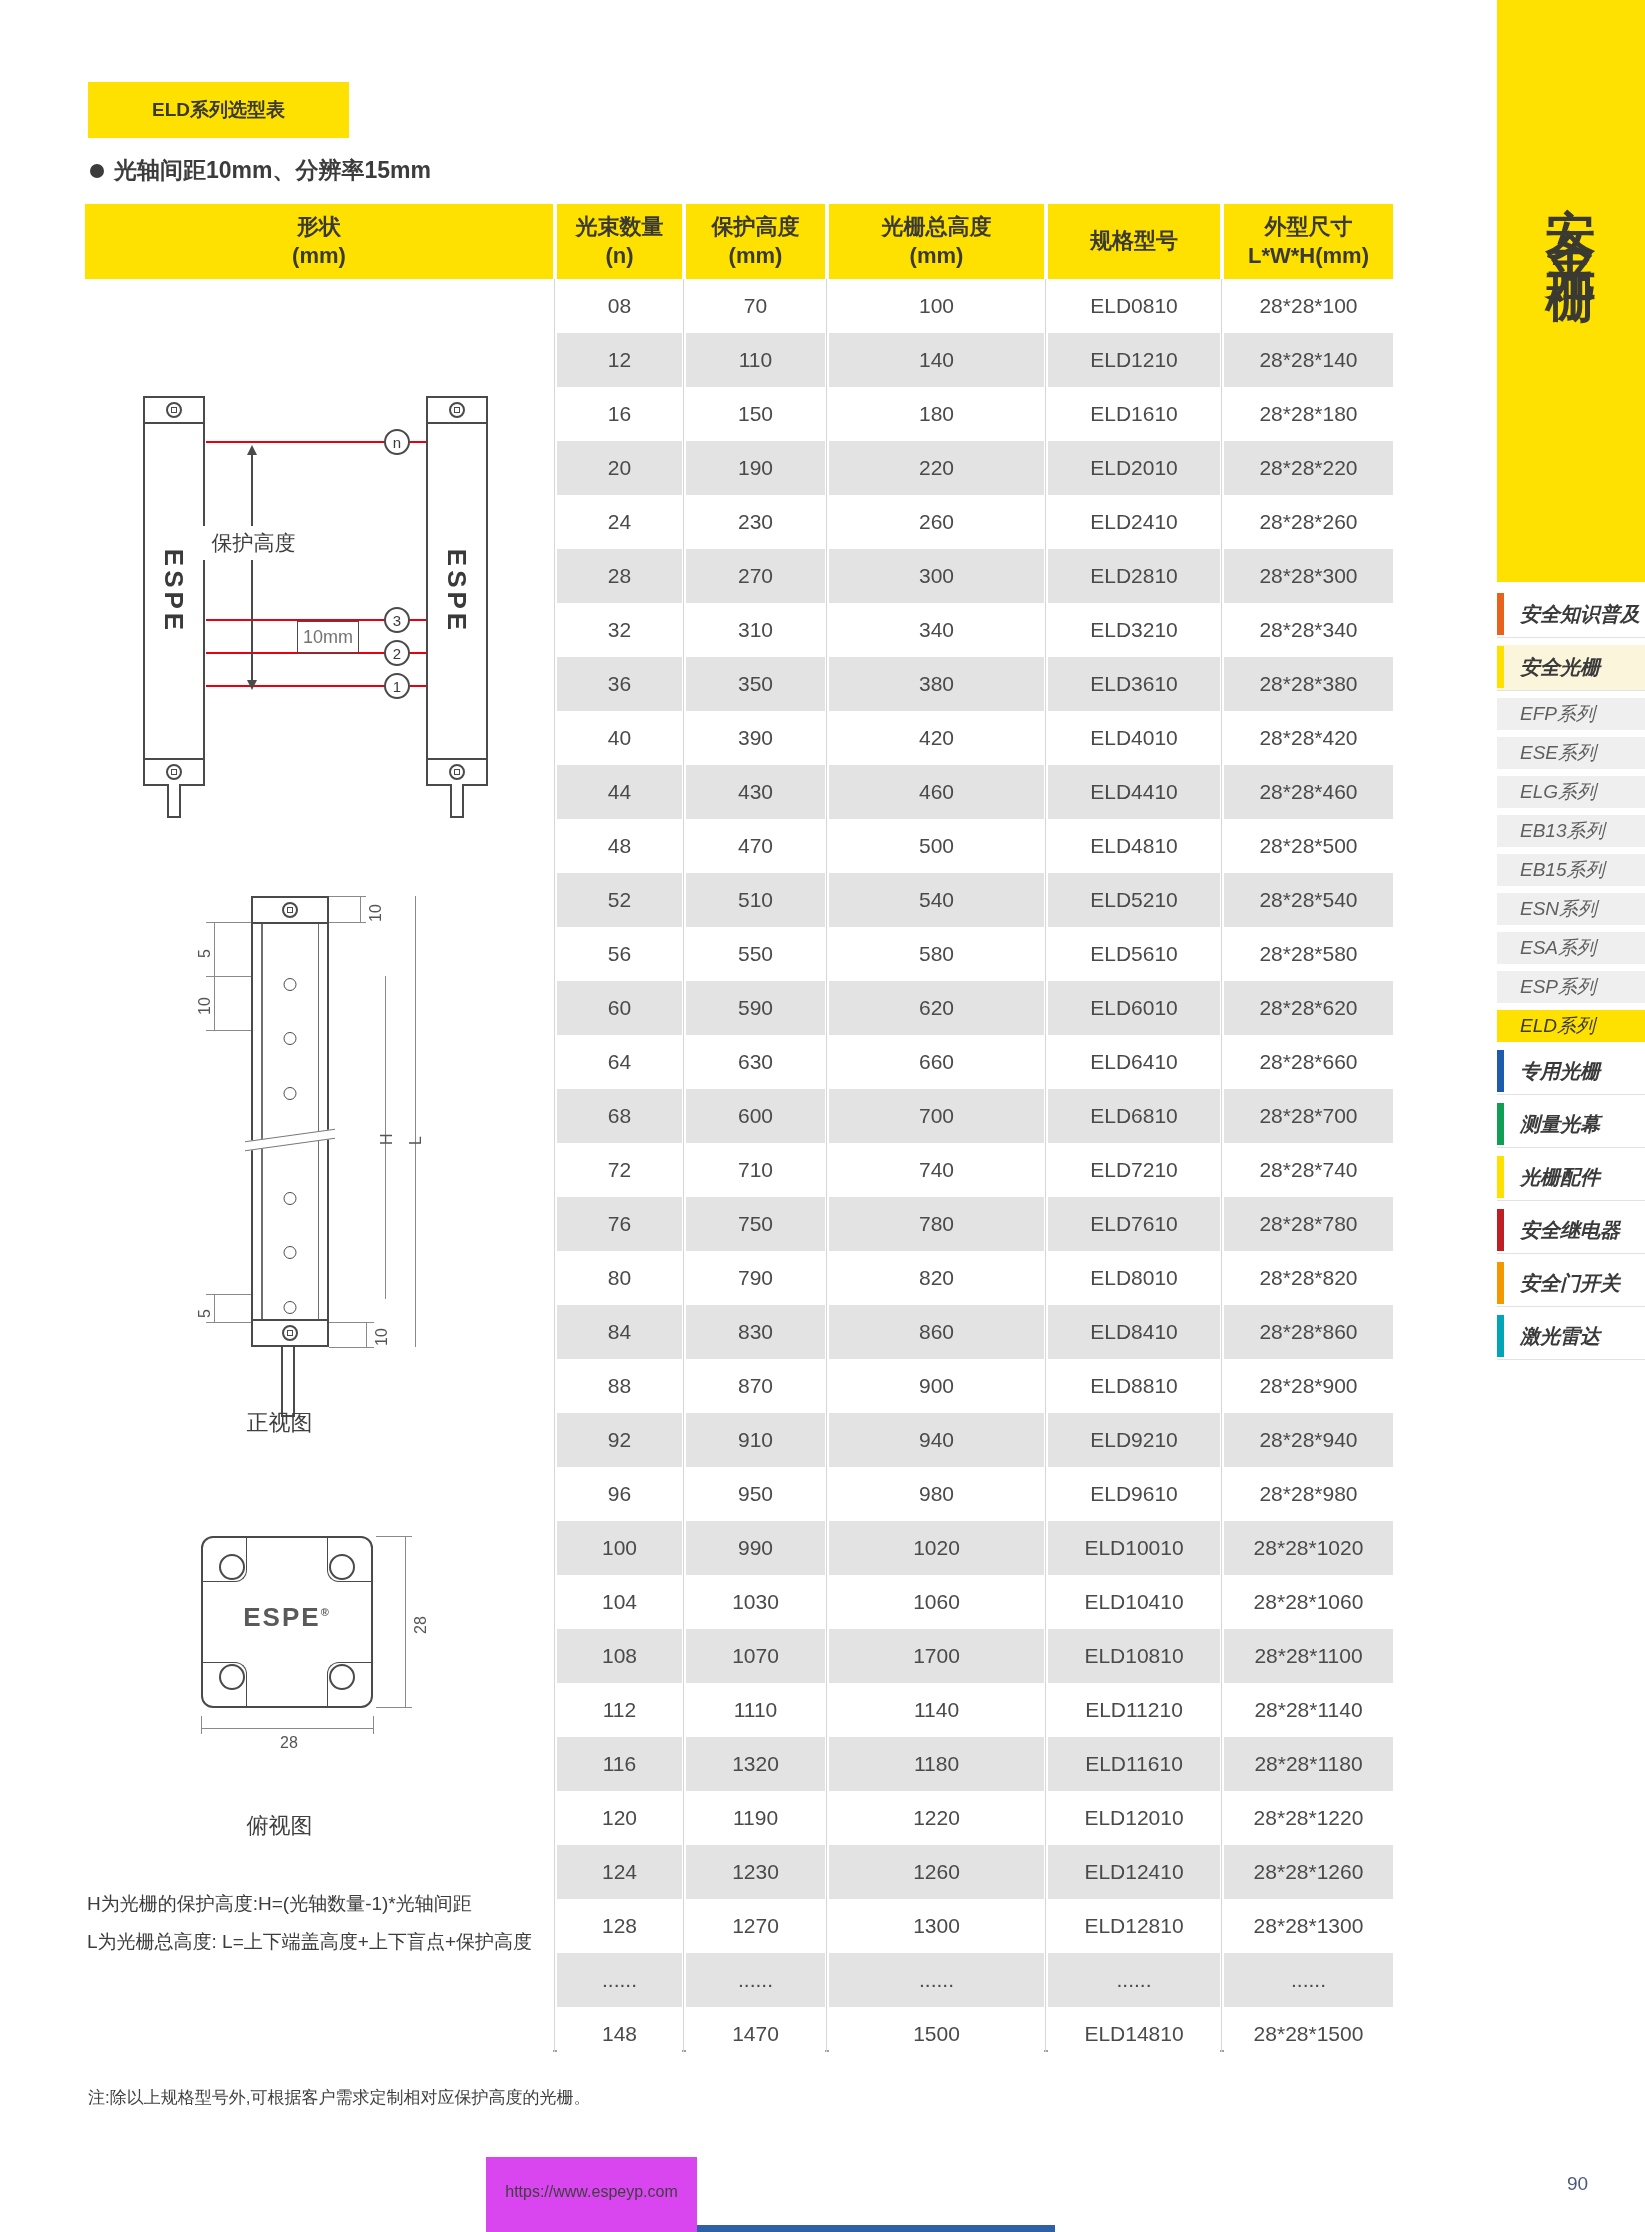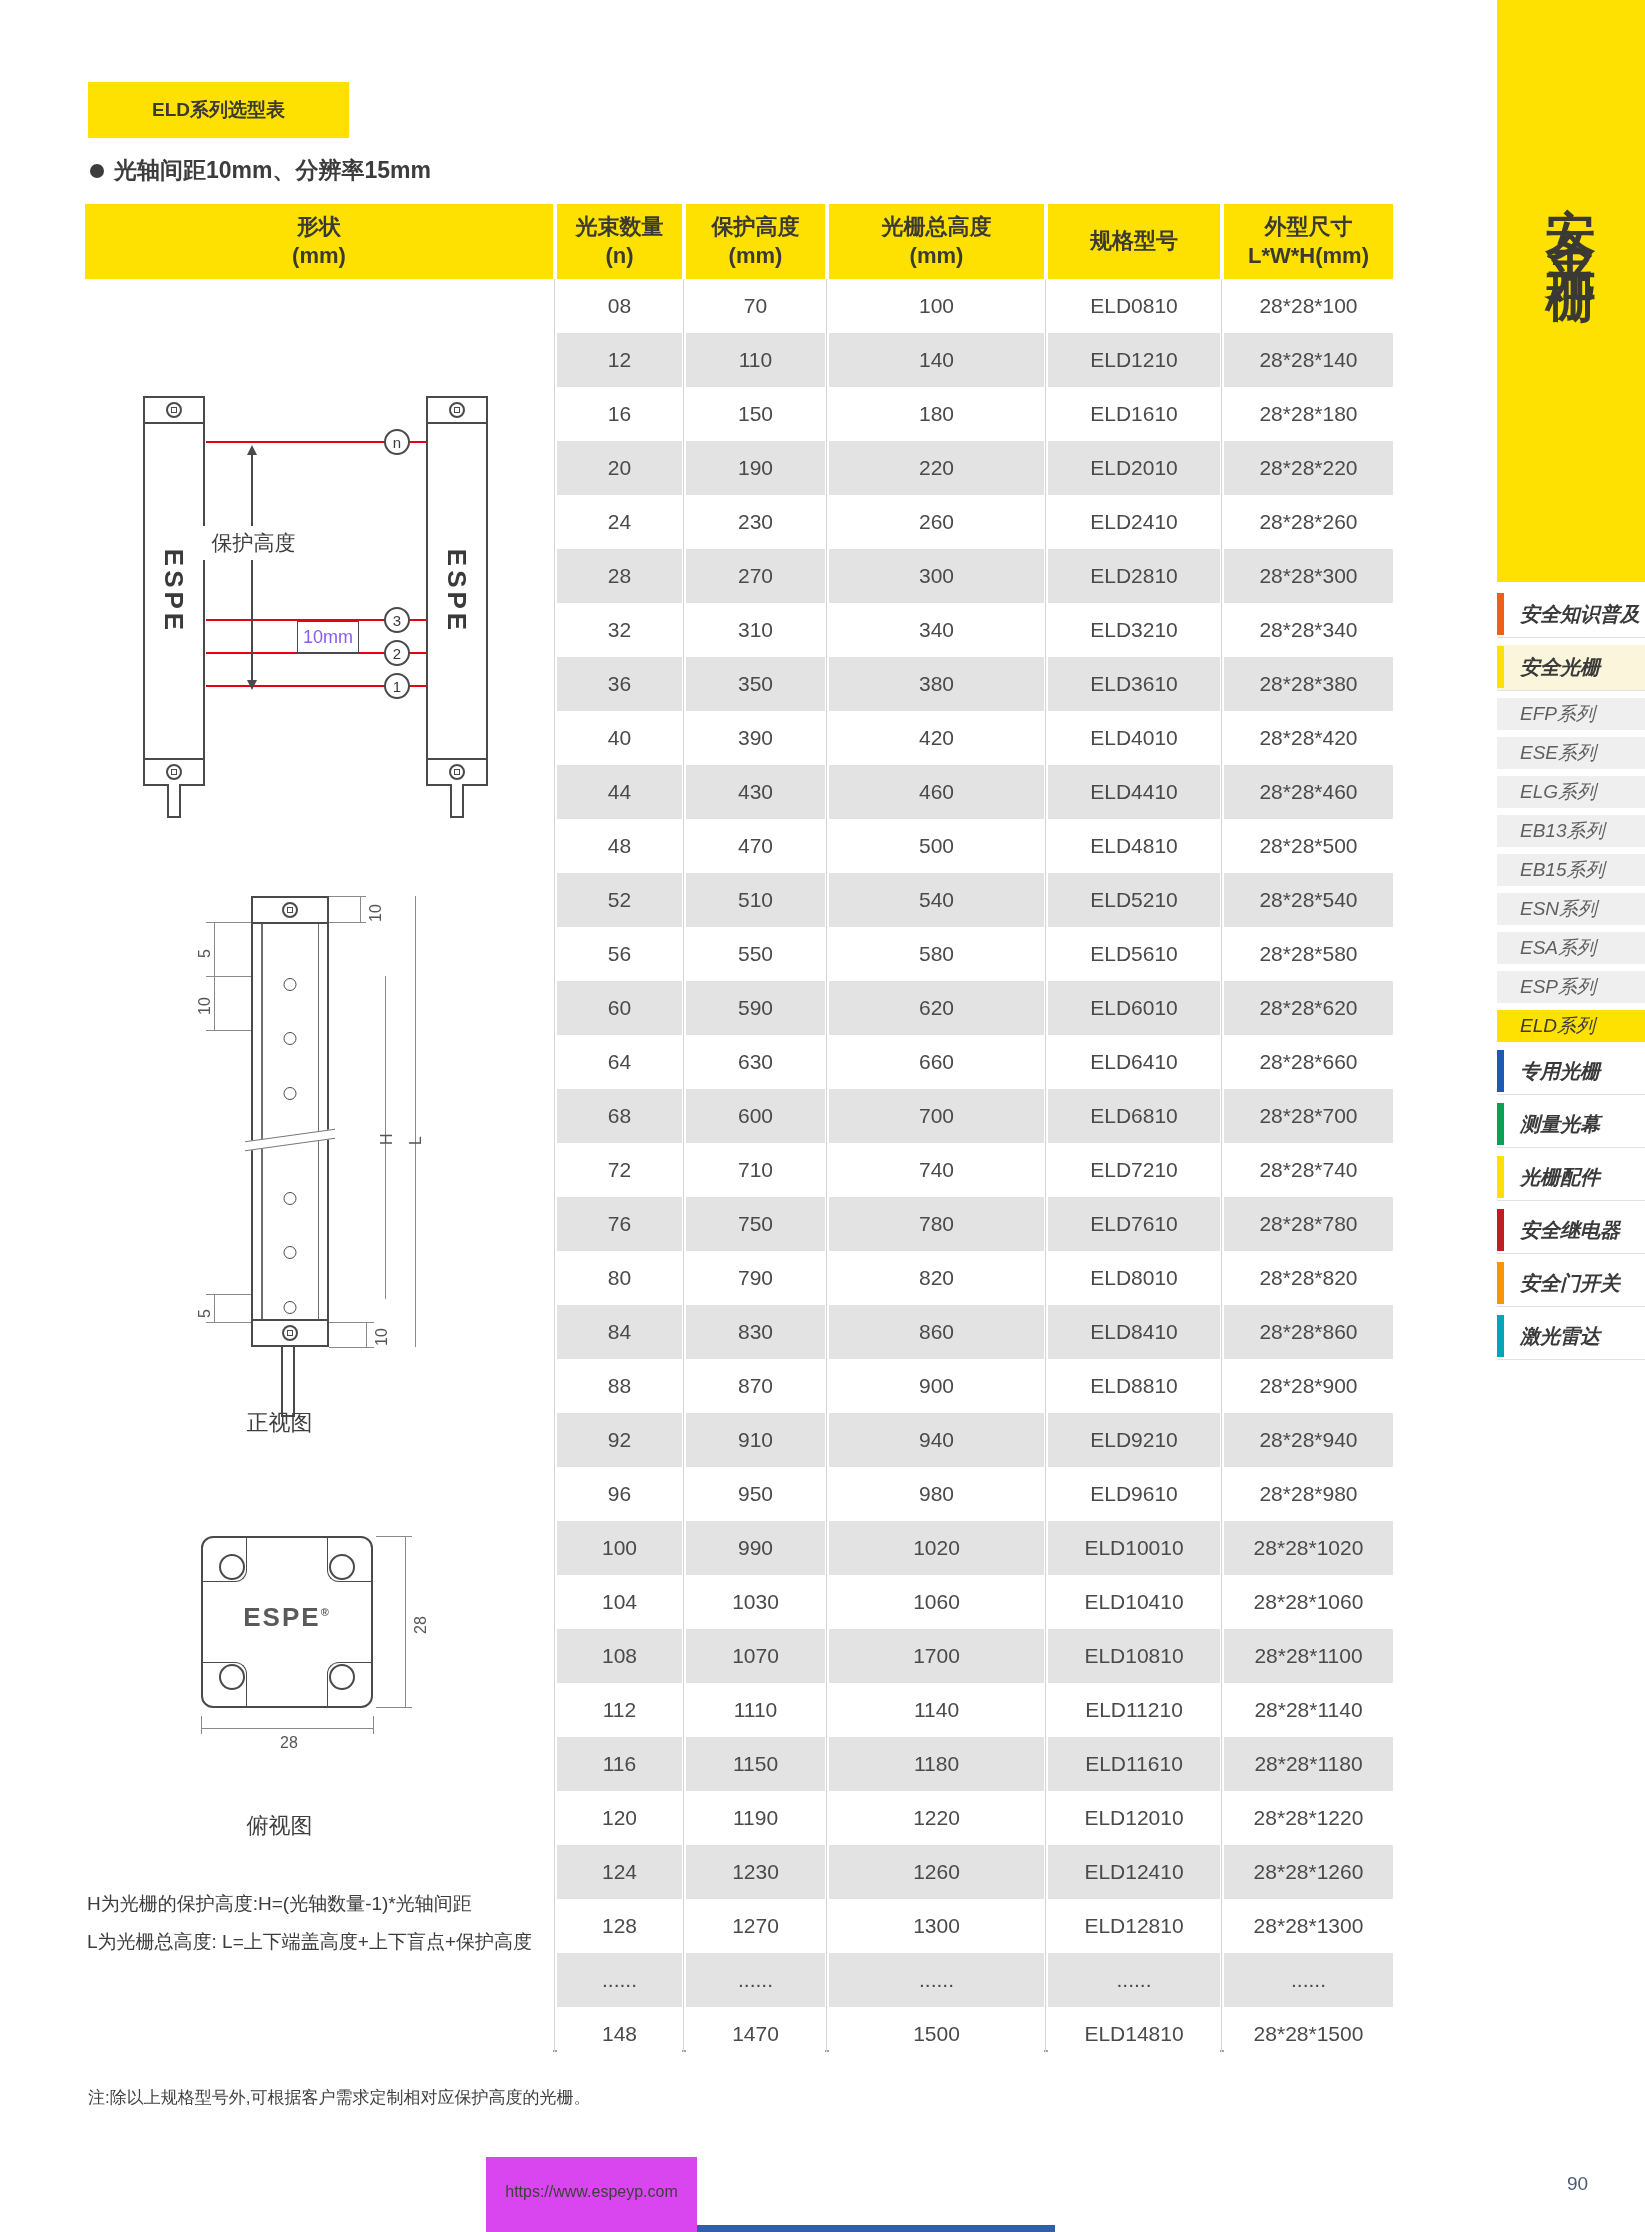--- a/index.html
+++ b/index.html
@@ -38,21 +38,21 @@
   .t-cable{position:absolute;bottom:-34px;left:22px;width:14px;height:34px;border:2px solid #4a4a4a;border-top:none;background:#fff;}
   .beam{position:absolute;left:121px;width:220px;height:2px;background:#e60012;}
   .beam-tag{position:absolute;left:299px;width:26px;height:26px;border:2px solid #4a4a4a;border-radius:50%;background:#fff;
             display:flex;align-items:center;justify-content:center;font-size:15px;color:#3a3a3a;z-index:3;}
   .ph-arrow{position:absolute;left:166px;top:175px;width:2px;height:227px;background:#4a4a4a;}
   .ph-arrow::before{content:"";position:absolute;top:-9px;left:-4px;border-left:5px solid transparent;border-right:5px solid transparent;border-bottom:10px solid #4a4a4a;}
   .ph-arrow::after{content:"";position:absolute;bottom:-9px;left:-4px;border-left:5px solid transparent;border-right:5px solid transparent;border-top:10px solid #4a4a4a;}
   .ph-label{position:absolute;left:102px;top:247px;width:133px;text-align:center;background:#fff;
             font-size:21px;color:#3f3f3f;padding:3px 0;z-index:2;}
   .pitch-box{position:absolute;left:212px;top:342px;width:62px;height:32px;border:1.5px solid #4a4a4a;background:#fff;
-             display:flex;align-items:center;justify-content:center;font-size:18px;color:#8b5cf6;z-index:2;}
+             display:flex;align-items:center;justify-content:center;font-size:18px;color:#737373;z-index:2;}
 
   .d2bar{position:absolute;left:166px;top:617px;width:78px;height:451px;border:2px solid #4a4a4a;display:flex;flex-direction:column;background:#fff;}
   .d2body{flex:1;position:relative;}
   .wall{position:absolute;top:0;bottom:0;width:1.5px;background:#6f6f6f;}
   .hole{position:absolute;left:50%;transform:translateX(-50%);width:13px;height:13px;border:1.5px solid #4a4a4a;border-radius:50%;}
   .break{position:absolute;left:-8px;right:-8px;top:211px;height:10px;background:#fff;border-top:1.5px solid #777;border-bottom:1.5px solid #777;transform:skewY(-8deg);}
   .d2cable{position:absolute;left:196px;top:1068px;width:14px;height:70px;border:2px solid #4a4a4a;border-top:none;background:#fff;}
   .dl{position:absolute;background:#8a8a8a;}
   .dlab{position:absolute;font-size:16px;color:#555;}
   .rot{transform:rotate(-90deg);transform-origin:left top;}
@@ -367,21 +367,21 @@
         <div class="td alt">1070</div>
         <div class="td alt">1700</div>
         <div class="td alt">ELD10810</div>
         <div class="td alt">28*28*1100</div>
         <div class="td">112</div>
         <div class="td">1110</div>
         <div class="td">1140</div>
         <div class="td">ELD11210</div>
         <div class="td">28*28*1140</div>
         <div class="td alt">116</div>
-        <div class="td alt">1150</div>
+        <div class="td alt">1320</div>
         <div class="td alt">1180</div>
         <div class="td alt">ELD11610</div>
         <div class="td alt">28*28*1180</div>
         <div class="td">120</div>
         <div class="td">1190</div>
         <div class="td">1220</div>
         <div class="td">ELD12010</div>
         <div class="td">28*28*1220</div>
         <div class="td alt">124</div>
         <div class="td alt">1230</div>

